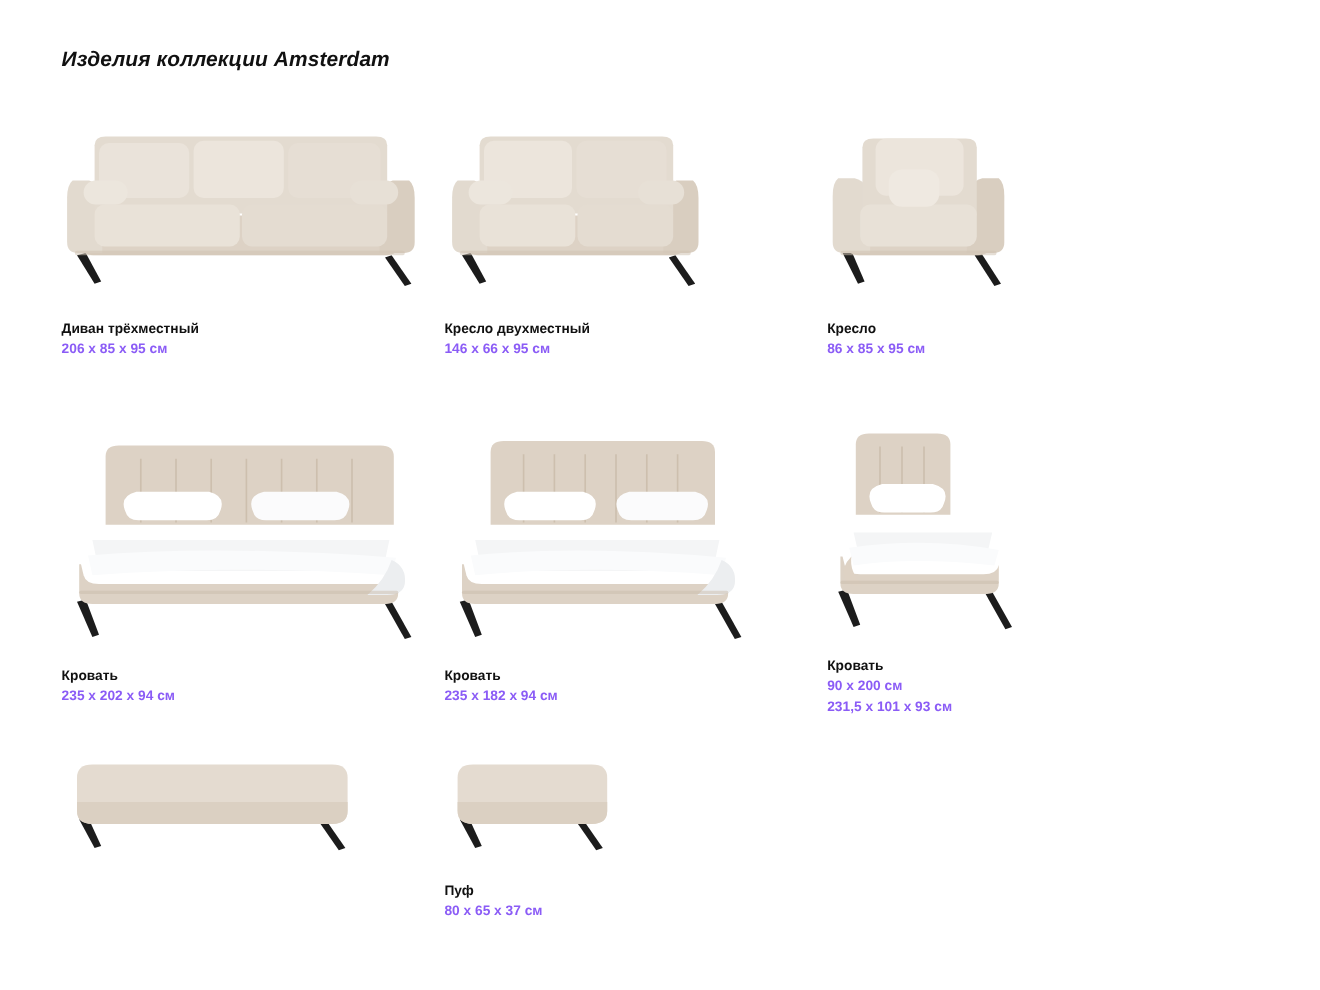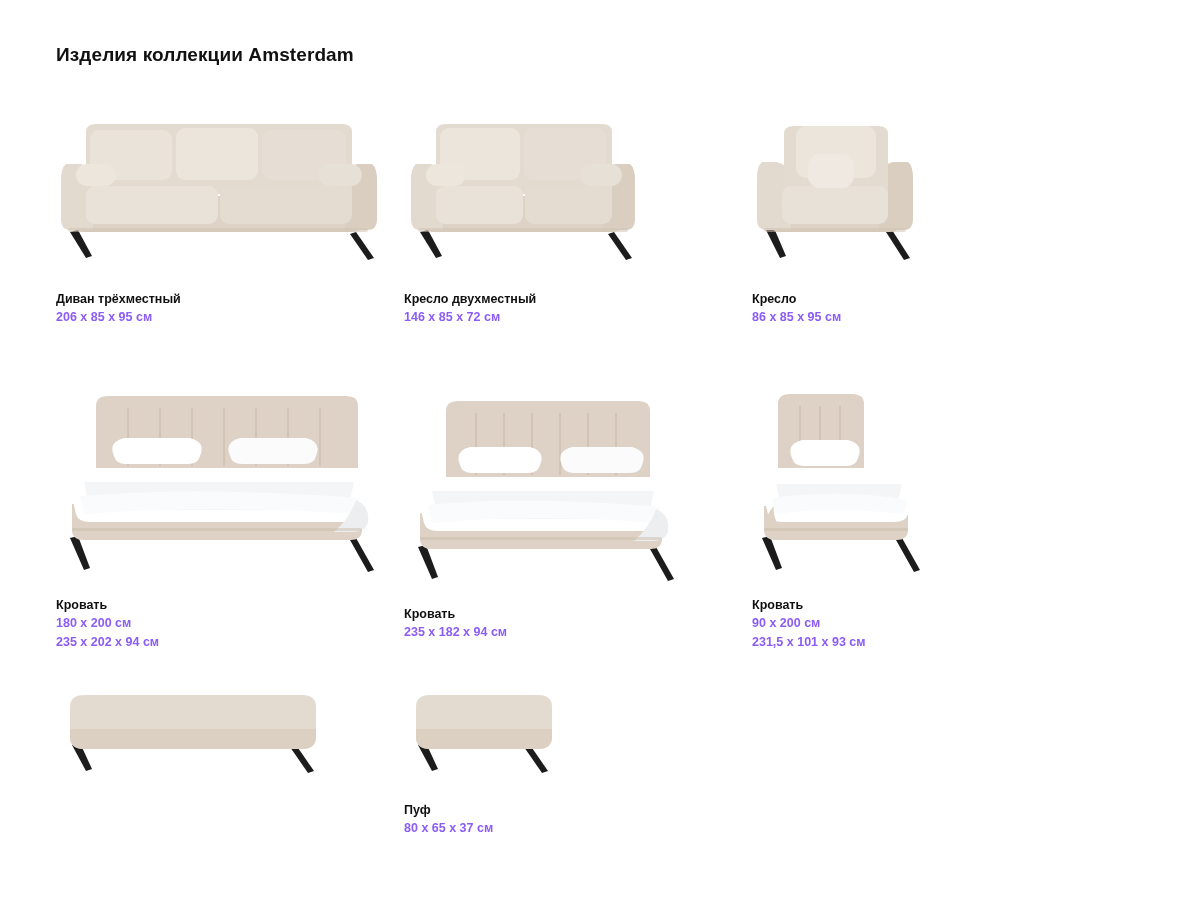--- a/index.html
+++ b/index.html
@@ -20,20 +20,21 @@
     height: 900px;
     box-sizing: border-box;
     padding: 44px 56px 0 56px;
   }
   .page-title {
     font-size: 19px;
     font-weight: bold;
     letter-spacing: 0.1px;
     margin: 0 0 46px 0;
     color: #111111;
+    font-style: italic;
   }
   .grid-row {
     display: flex;
     width: 100%;
   }
   .cell {
     width: 348px;
     box-sizing: border-box;
   }
   .cell-art {
@@ -126,21 +127,21 @@
             <rect x="36" y="16" width="80" height="52" rx="9" fill="#ece5dc"></rect>
             <rect x="120" y="16" width="82" height="52" rx="9" fill="#e6ded4"></rect>
             <rect x="22" y="52" width="40" height="22" rx="11" fill="#ece6dd"></rect>
             <rect x="176" y="52" width="42" height="22" rx="11" fill="#e7e0d6"></rect>
             <rect x="14" y="116" width="210" height="4" rx="2" fill="#cfc2b3" opacity="0.55"></rect>
           </svg>
         </div>
       </div>
       <div class="caption">
         <div class="caption-name">Кресло двухместный</div>
-        <div class="caption-dim">146 x 85 x 72 см</div>
+        <div class="caption-dim">146 x 66 x 95 см</div>
       </div>
     </div>
 
     <div class="cell">
       <div class="cell-art">
         <div class="art-wrap">
           <svg width="180" height="170" viewBox="0 0 180 170">
             <path d="M14 118 L28 146 L34 144 L22 116 Z" fill="#1c1c1c"></path>
             <path d="M140 118 L158 146 L152 148 L134 120 Z" fill="#1c1c1c"></path>
             <rect x="12" y="84" width="142" height="36" rx="17" fill="#ddd2c5"></rect>
@@ -192,21 +193,20 @@
             <path d="M300 122 q14 6 12 22 q-2 10 -16 10 h-18 q16 -14 22 -32 z" fill="#eceef0"></path>
 
             <path d="M58 78 q-6 -14 10 -18 h66 q16 4 10 18 q-2 8 -12 8 h-62 q-10 0 -12 -8 z" fill="#ffffff"></path>
             <path d="M174 78 q-6 -14 10 -18 h66 q16 4 10 18 q-2 8 -12 8 h-62 q-10 0 -12 -8 z" fill="#fbfbfc"></path>
             <rect x="16" y="150" width="290" height="3" rx="1.5" fill="#c9bbab" opacity="0.5"></rect>
           </svg>
         </div>
       </div>
       <div class="caption">
         <div class="caption-name">Кровать</div>
-        <div class="caption-dim">180 x 200 см</div>
         <div class="caption-dim">235 x 202 x 94 см</div>
       </div>
     </div>
 
     <div class="cell">
       <div class="cell-art">
         <div class="art-wrap">
           <svg width="300" height="210" viewBox="0 0 300 210">
             <path d="M14 160 L28 192 L34 190 L22 158 Z" fill="#1c1c1c"></path>
             <path d="M252 160 L270 192 L264 194 L246 162 Z" fill="#1c1c1c"></path>

